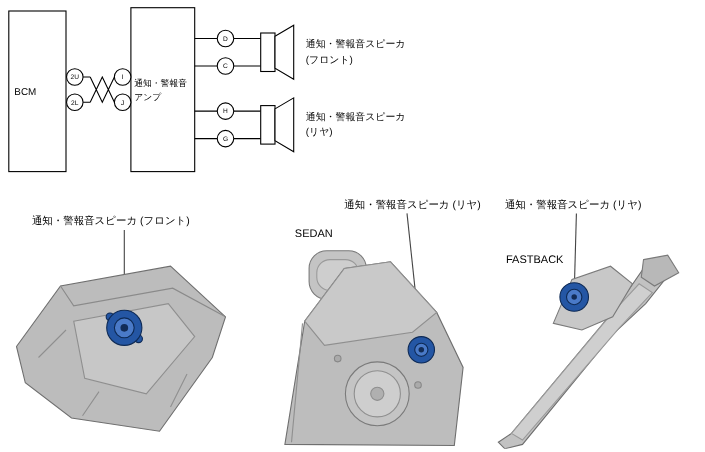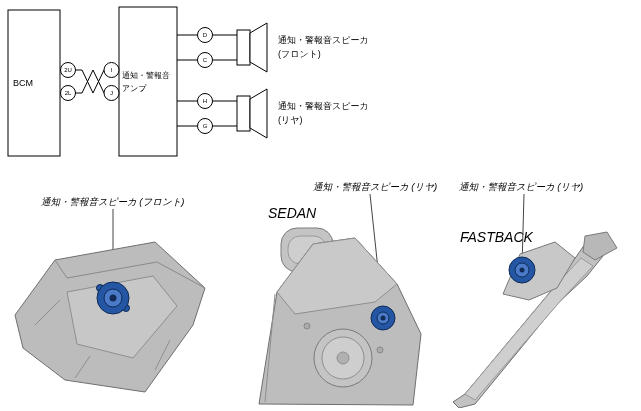--- a/index.html
+++ b/index.html
@@ -7,22 +7,22 @@
   body { font-family:"Liberation Sans","DejaVu Sans",sans-serif; color:#000; }
   #canvas { position:relative; width:641px; height:411px; background:#fff; overflow:hidden; }
   #canvas > svg, .lbl { position:absolute; }
   .box  { fill:#ffffff; stroke:#000000; stroke-width:1; }
   .wire { fill:none; stroke:#000000; stroke-width:1; }
   .pin  { fill:#ffffff; stroke:#000000; stroke-width:1; }
   svg text { font-family:"Liberation Sans","DejaVu Sans",sans-serif; fill:#000; }
   .tp { font-size:6px; text-anchor:middle; }
   .t8 { font-size:8px; }
   .t9 { font-size:9px; }
-  .lbl { font-size:9.5px; white-space:nowrap; line-height:12px;font-style:italic; }
-  .title { font-size:14px; }
+  .lbl { font-size:9.5px; white-space:nowrap; line-height:12px; }
+  .title { font-size:10px; }
   .leader { stroke:#444444; stroke-width:1; }
   .gpart  { stroke-width:1; }
 </style>
 </head>
 <body>
 
 <div id="canvas">
 
   <svg style="left:0;top:0" width="380" height="165" viewBox="0 0 380 165">
 
@@ -81,21 +81,21 @@
       <rect class="box" x="237" y="96" width="13" height="35"></rect>
       <polygon class="box" points="250,99 267,89 267,138 250,128"></polygon>
     </g>
 
     <text class="t9" x="278" y="43">通知・警報音スピーカ</text>
     <text class="t9" x="278" y="57">(フロント)</text>
     <text class="t9" x="278" y="109">通知・警報音スピーカ</text>
     <text class="t9" x="278" y="123">(リヤ)</text>
   </svg>
 
-  <div class="lbl" style="left:41px;top:196px">通知・警報音スピーカ (フロント)</div>
+  <div class="lbl" style="left:29px;top:196px">通知・警報音スピーカ (フロント)</div>
   <div class="lbl" style="left:313px;top:181px">通知・警報音スピーカ (リヤ)</div>
   <div class="lbl" style="left:459px;top:181px">通知・警報音スピーカ (リヤ)</div>
   <div class="lbl title" style="left:268px;top:207px">SEDAN</div>
   <div class="lbl title" style="left:460px;top:231px">FASTBACK</div>
 
   <svg style="left:0;top:170px" width="641" height="241" viewBox="0 0 641 241">
     <line class="leader" x1="113" y1="39" x2="113" y2="122"></line>
     <line class="leader" x1="370" y1="24" x2="383" y2="146"></line>
     <line class="leader" x1="524" y1="24" x2="522" y2="97"></line>
   </svg>

